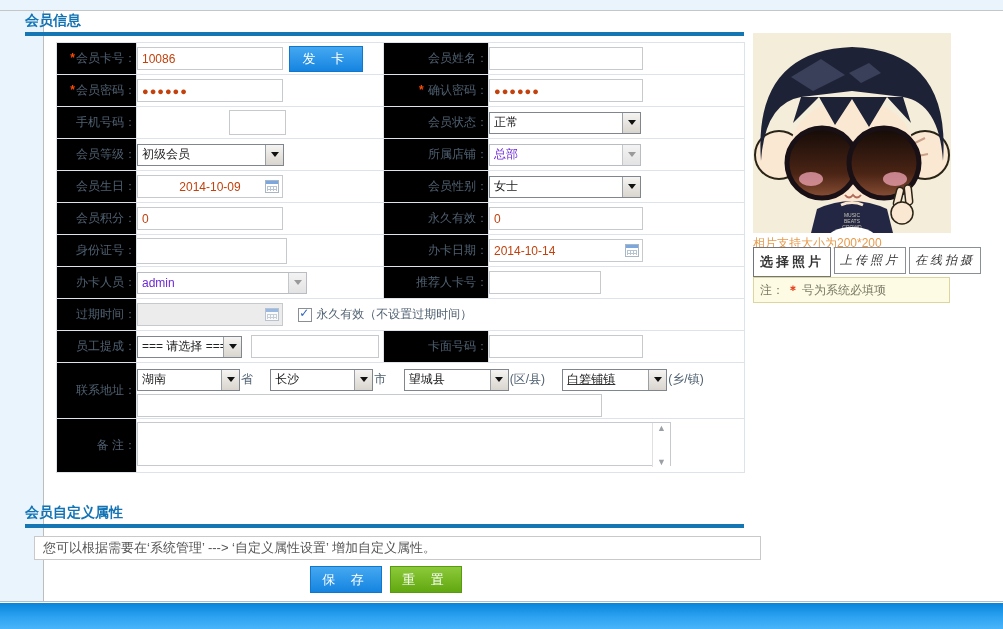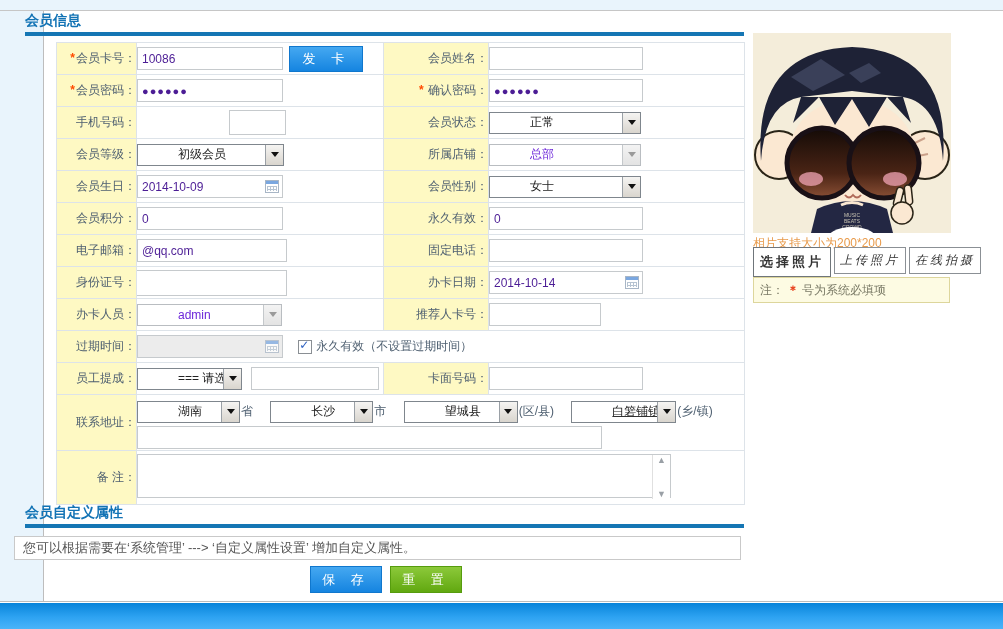--- a/index.html
+++ b/index.html
@@ -9,37 +9,37 @@
   .left-strip{position:absolute;left:0;top:11px;width:43px;height:590px;background:#e9f4fc;border-right:1px solid #bdbdbd;}
   .bottom-line{position:absolute;left:0;top:601px;width:1003px;height:1px;background:#bdbdbd;}
   .footer{position:absolute;left:0;top:603px;width:1003px;height:26px;background:linear-gradient(180deg,#0884da 0%,#2ea3f2 55%,#4ab4f9 100%);}
 
   .sec-title{position:absolute;left:25px;font-size:14px;font-weight:bold;color:#1273b5;}
   .sec-rule{position:absolute;left:25px;width:719px;height:4px;background:#1576b4;}
 
   
   table.form{position:absolute;left:56px;top:42px;width:688px;border-collapse:collapse;table-layout:fixed;background:#fff;}
   table.form td{border:1px solid #dde3e9;height:31px;padding:0;vertical-align:middle;overflow:hidden;}
-  td.lbl{background:#fef9c3;text-align:right;padding-right:6px;color:#4f6071;}
+  td.lbl{background:#000000;text-align:right;padding-right:6px;color:#4f6071;}
   td.fld{padding-left:3px;}
   .req{color:#ff4a00;font-weight:bold;margin-right:1px;}
 
-  input.txt{box-sizing:border-box;height:23px;border:1px solid #c6cacd;padding:2px 4px;font-size:12px;font-family:inherit;color:#4c1d95;background:#fff;vertical-align:middle;}
+  input.txt{box-sizing:border-box;height:23px;border:1px solid #c6cacd;padding:2px 4px;font-size:12px;font-family:inherit;color:#c2410c;background:#fff;vertical-align:middle;}
   input.dots{letter-spacing:1px;font-size:11px;font-weight:bold;}
   input.dis{background:#ececec;color:#888;}
   .email-pad{padding-left:50px;}
 
   .datebox{position:relative;display:inline-block;vertical-align:middle;}
   .cal-icon{position:absolute;right:4px;top:5px;width:14px;height:13px;border:1px solid #a8b6c6;background:#fff;box-sizing:border-box;}
   .cal-icon::before{content:"";position:absolute;left:0;top:0;right:0;height:3px;background:#7aa7e0;}
   .cal-icon::after{content:"";position:absolute;left:1px;top:5px;right:1px;bottom:1px;
     background:repeating-linear-gradient(90deg,#b7c4d2 0 1px,transparent 1px 3px),repeating-linear-gradient(#b7c4d2 0 1px,transparent 1px 3px);}
   .cal-dis{opacity:.75;}
 
-  .sel{display:inline-flex;box-sizing:border-box;height:22px;border:1px solid #7f868d;background:#fff;align-items:center;vertical-align:middle;padding-left:36px;}
+  .sel{display:inline-flex;box-sizing:border-box;height:22px;border:1px solid #7f868d;background:#fff;align-items:center;vertical-align:middle;}
   .sel-text{flex:1;padding-left:4px;white-space:nowrap;overflow:hidden;color:#222;}
   .sel-btn{width:17px;align-self:stretch;background:linear-gradient(#f5f4f2,#d9d5ce);border-left:1px solid #9aa0a6;display:flex;align-items:center;justify-content:center;}
   .sel-arrow{width:0;height:0;border-left:4px solid transparent;border-right:4px solid transparent;border-top:5px solid #111;}
   .sel.disabled{border-color:#b9bdc1;}
   .sel.disabled .sel-text{color:#6d28d9;}
   .sel.disabled .sel-btn{background:linear-gradient(#f3f3f3,#e3e3e3);border-left-color:#c4c8cb;}
   .sel.disabled .sel-arrow{border-top-color:#9a9a9a;}
 
   .checkbox{display:inline-block;width:12px;height:12px;border:1px solid #8a8f94;background:#fff;position:relative;vertical-align:middle;margin:0 4px 0 12px;}
   .checkbox::after{content:"✓";position:absolute;left:0px;top:-3px;font-size:12px;font-weight:bold;color:#2b5fc0;}
@@ -57,21 +57,21 @@
   
   .photo-box{position:absolute;left:753px;top:33px;width:198px;height:200px;}
   .photo-caption{position:absolute;left:753px;top:235px;color:#e89a4a;font-size:12px;}
   .photo-btns{position:absolute;left:753px;top:247px;width:210px;display:flex;align-items:flex-start;}
   .pbtn{box-sizing:border-box;background:#fff;border:1px solid #8b9095;color:#333;font-size:12px;letter-spacing:3px;padding:4px 5px;cursor:pointer;white-space:nowrap;}
   .pbtn.big{font-weight:bold;font-size:13px;padding:5px 6px;border-color:#6f757a;}
   .pbtn + .pbtn{margin-left:3px;font-style:italic;}
   .note-box{position:absolute;left:753px;top:277px;width:197px;height:26px;box-sizing:border-box;background:#fdfbe3;border:1px solid #ddd69c;line-height:24px;padding-left:6px;color:#7a7a66;}
   .note-star{color:#e8431f;font-weight:bold;margin:0 3px;}
 
-  .hint-box{position:absolute;left:14px;top:536px;width:727px;height:24px;box-sizing:border-box;border:1px solid #c9c9c9;line-height:22px;padding-left:8px;color:#555;font-size:13px;background:#fff;}
+  .hint-box{position:absolute;left:34px;top:536px;width:727px;height:24px;box-sizing:border-box;border:1px solid #c9c9c9;line-height:22px;padding-left:8px;color:#555;font-size:13px;background:#fff;}
 
   .ml92{margin-left:92px;}
   .addr-line{white-space:nowrap;margin:4px 0 3px 0;}
   .addr-sfx{color:#4f6071;margin:0 2px 0 1px;vertical-align:middle;}
 </style>
 </head>
 <body>
 
 <div class="page">
   <div class="top-strip"></div>
@@ -145,21 +145,21 @@
               <span class="sel-btn">
                 <span class="sel-arrow"></span>
               </span>
             </span>
       </td>
     </tr>
 
     <tr>
       <td class="lbl"><span>会员生日：</span></td>
       <td class="fld">
-        <span class="datebox"><input class="txt" style="width: 146px;" value="2014-10-09"><span class="cal-icon"></span></span>
+        <span class="datebox"><input class="txt" style="width: 146px; text-align: center;" value="2014-10-09"><span class="cal-icon"></span></span>
       </td>
       <td class="lbl"><span>会员性别：</span></td>
       <td class="fld">
         <span class="sel" style="width:152px">
               <span class="sel-text">女士</span>
               <span class="sel-btn">
                 <span class="sel-arrow"></span>
               </span>
             </span>
       </td>
@@ -169,46 +169,36 @@
       <td class="lbl"><span>会员积分：</span></td>
       <td class="fld">
         <input class="txt" style="width: 146px;" value="0">
       </td>
       <td class="lbl"><span>永久有效：</span></td>
       <td class="fld">
         <input class="txt" style="width: 154px;" value="0">
       </td>
     </tr>
 
-    <tr>
-      <td class="lbl"><span>电子邮箱：</span></td>
-      <td class="fld">
-        <input class="txt email-pad" style="width: 150px;" value="@qq.com">
-      </td>
-      <td class="lbl"><span>固定电话：</span></td>
-      <td class="fld">
-        <input class="txt" style="width: 154px;" value="">
-      </td>
-    </tr>
 
     <tr>
       <td class="lbl"><span>身份证号：</span></td>
       <td class="fld">
         <input class="txt" style="width: 154px; height: 26px; margin-left: -4px;" value="">
       </td>
       <td class="lbl"><span>办卡日期：</span></td>
       <td class="fld">
         <span class="datebox"><input class="txt" style="width: 154px;" value="2014-10-14"><span class="cal-icon"></span></span>
       </td>
     </tr>
 
     <tr>
       <td class="lbl"><span>办卡人员：</span></td>
       <td class="fld">
-        <span class="sel disabled" style="width:145px">
+        <span class="sel disabled" style="width:170px">
               <span class="sel-text">admin</span>
               <span class="sel-btn">
                 <span class="sel-arrow"></span>
               </span>
             </span>
       </td>
       <td class="lbl"><span>推荐人卡号：</span></td>
       <td class="fld">
         <input class="txt" style="width: 112px;" value="">
       </td>
@@ -248,21 +238,21 @@
                 <span class="sel-btn">
                   <span class="sel-arrow"></span>
                 </span>
               </span><span class="addr-sfx">省</span>
           <span class="sel" style="width:103px;margin-left:12px;">
                 <span class="sel-text">长沙</span>
                 <span class="sel-btn">
                   <span class="sel-arrow"></span>
                 </span>
               </span><span class="addr-sfx">市</span>
-          <span class="sel" style="width:114px;margin-left:12px;">
+          <span class="sel" style="width:105px;margin-left:12px;">
                 <span class="sel-text">望城县</span>
                 <span class="sel-btn">
                   <span class="sel-arrow"></span>
                 </span>
               </span><span class="addr-sfx">(区/县)</span>
           <span class="sel" style="width:105px;margin-left:12px;text-decoration:underline;">
                 <span class="sel-text">白箬铺镇</span>
                 <span class="sel-btn">
                   <span class="sel-arrow"></span>
                 </span>

